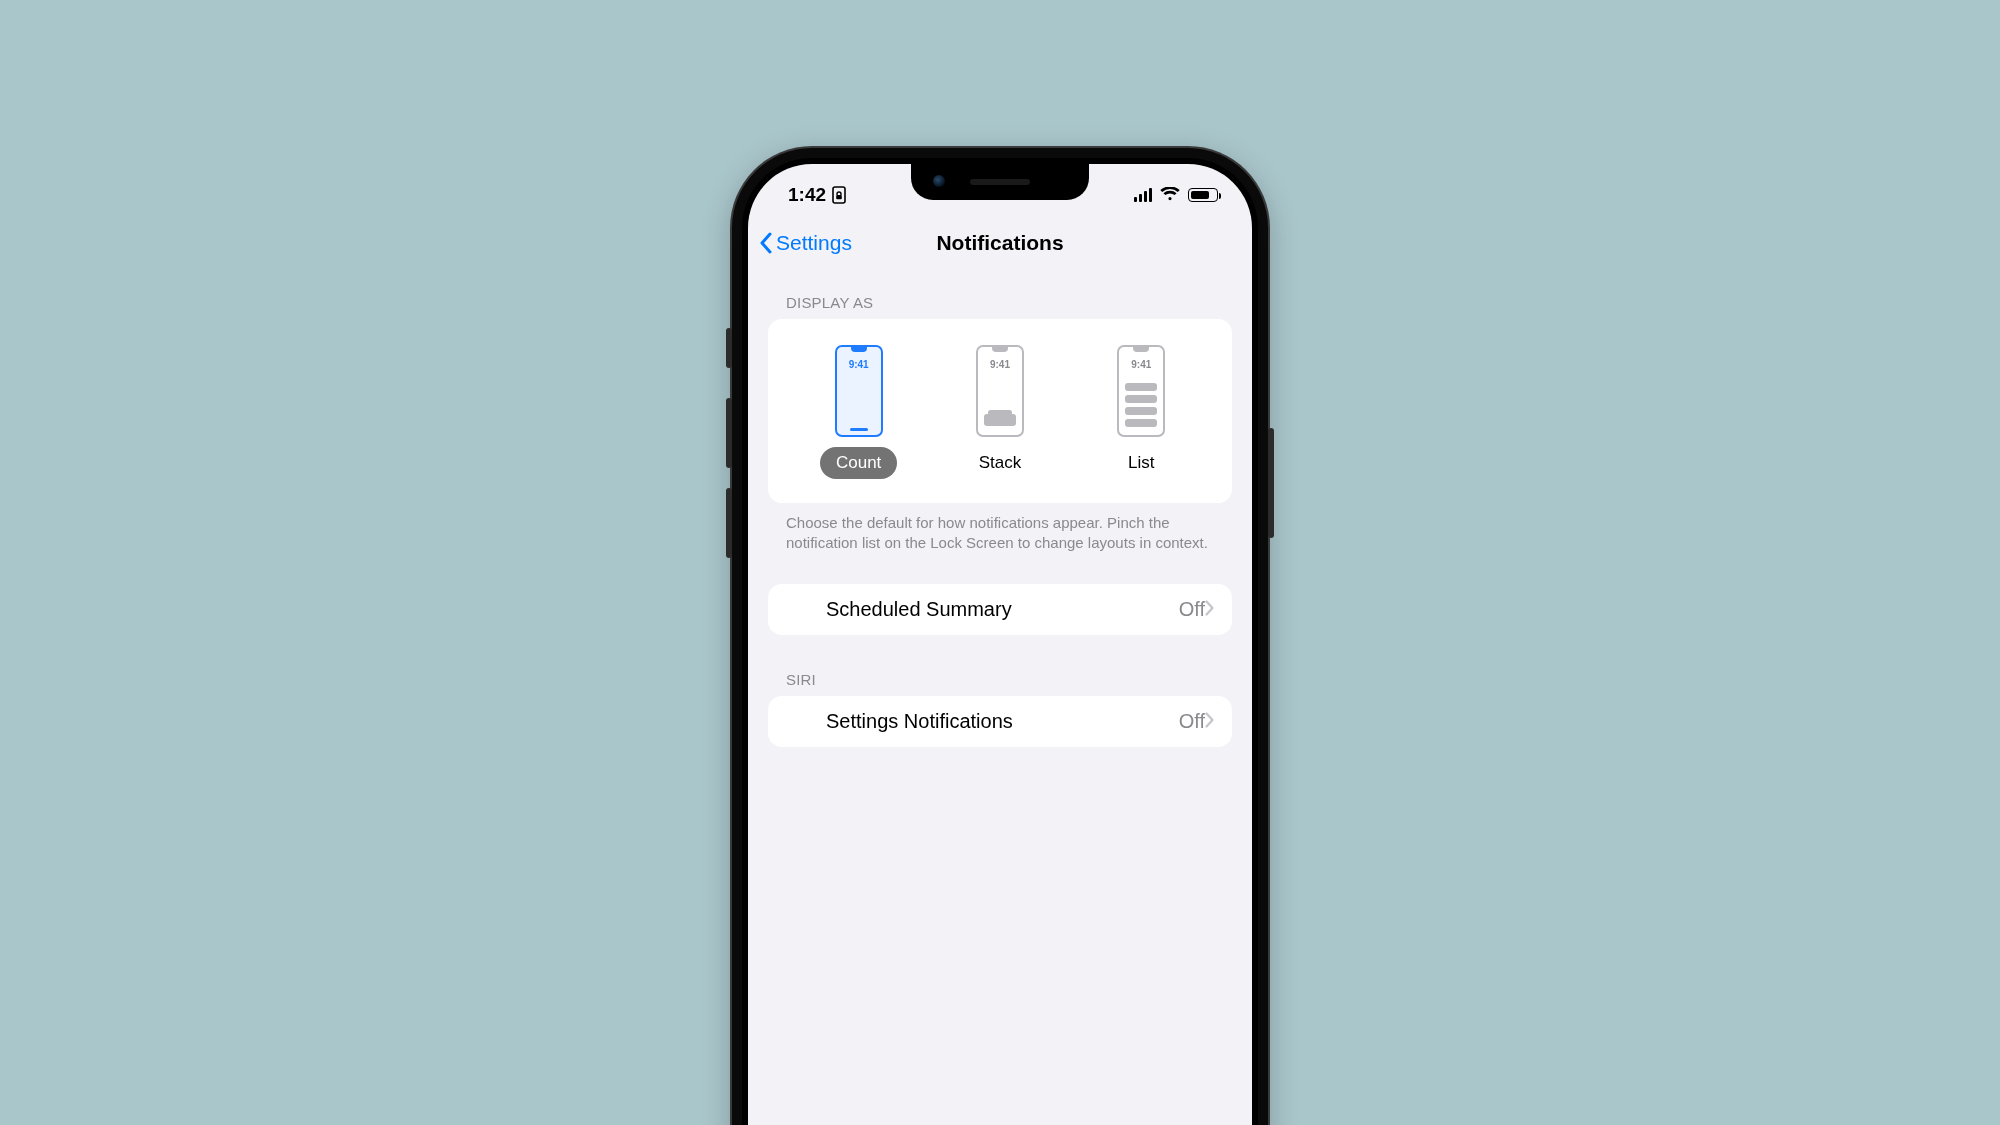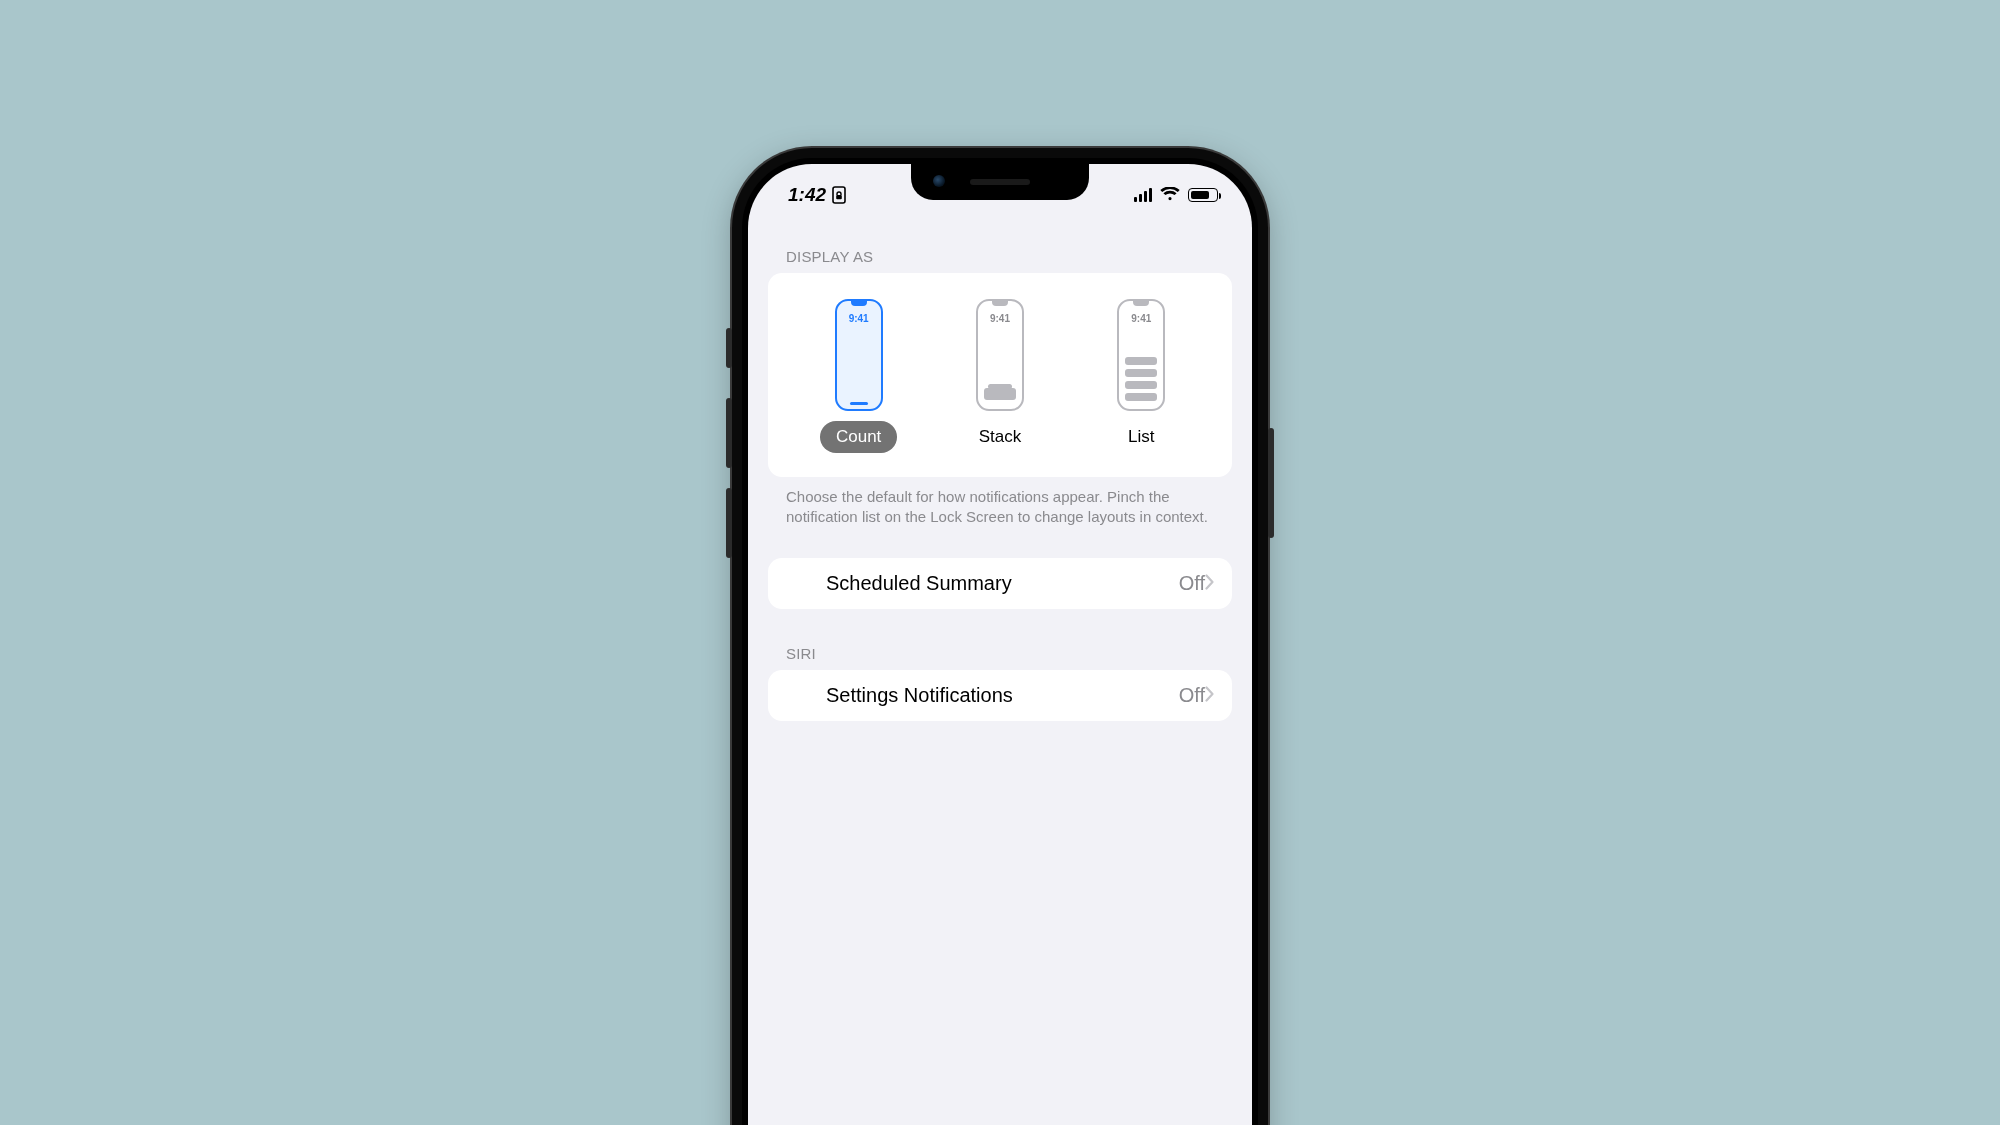--- a/index.html
+++ b/index.html
@@ -86,21 +86,20 @@
     height: 56px;
     display: flex;
     align-items: center;
     justify-content: space-between;
     padding: 0 34px 0 40px;
     font-weight: 600;
     font-size: 19px;
     color: #000;
     position: relative;
     z-index: 5;
-    font-style: italic;
   }
   .statusbar .left { display:flex; align-items:center; gap:6px; padding-top:6px;}
   .statusbar .right { display:flex; align-items:center; gap:8px; padding-top:6px;}
   .portrait-lock {
     width: 14px; height: 18px; position: relative; display:inline-block;
   }
   .portrait-lock svg { width:14px; height:18px; }
 
   .cell-bars { display:flex; align-items:flex-end; gap:2px; height:14px;}
   .cell-bars span { width:3px; background:#000; border-radius:1px; }
@@ -178,23 +177,23 @@
   .display-opt {
     flex:1;
     display:flex;
     flex-direction:column;
     align-items:center;
     gap: 10px;
     cursor:pointer;
   }
   .mini-phone {
     width: 48px;
-    height: 112px;
+    height: 92px;
     border: 2.5px solid #b9b9be;
-    border-radius: 13px;
+    border-radius: 7px;
     position: relative;
     background: #fff;
     overflow:hidden;
   }
   .mini-phone.selected {
     border-color: #1f7bff;
     background: #eaf3ff;
   }
   .mini-phone .mini-notch {
     position:absolute; top:0; left:50%; transform:translateX(-50%);
@@ -301,20 +300,29 @@
               <svg viewBox="0 0 20 14">
                   <path d="M10 13.2 a1.6 1.6 0 1 0 0-3.2 a1.6 1.6 0 0 0 0 3.2 Z M3.4 6.2 A10 10 0 0 1 16.6 6.2 L14.6 8.1 A7 7 0 0 0 5.4 8.1 Z M0.3 3.1 A14.5 14.5 0 0 1 19.7 3.1 L17.8 5 A11.7 11.7 0 0 0 2.2 5 Z" fill="#000"></path>
                 </svg>
             </span>
             <span class="battery">
                 <span class="fill"></span>
               </span>
           </div>
         </div>
 
+        <div class="navbar">
+          <div class="back">
+            <svg viewBox="0 0 16 24">
+                <path d="M12 3 L4 12 L12 21" fill="none" stroke="#007aff" stroke-width="3" stroke-linecap="round" stroke-linejoin="round"></path>
+              </svg>
+            <span>Settings</span>
+          </div>
+          <div class="title">Notifications</div>
+        </div>
 
         <div class="content">
 
           <div class="section-header">DISPLAY AS</div>
 
           <div class="card">
             <div class="display-as">
 
               <div class="display-opt">
                 <div class="mini-phone selected">

